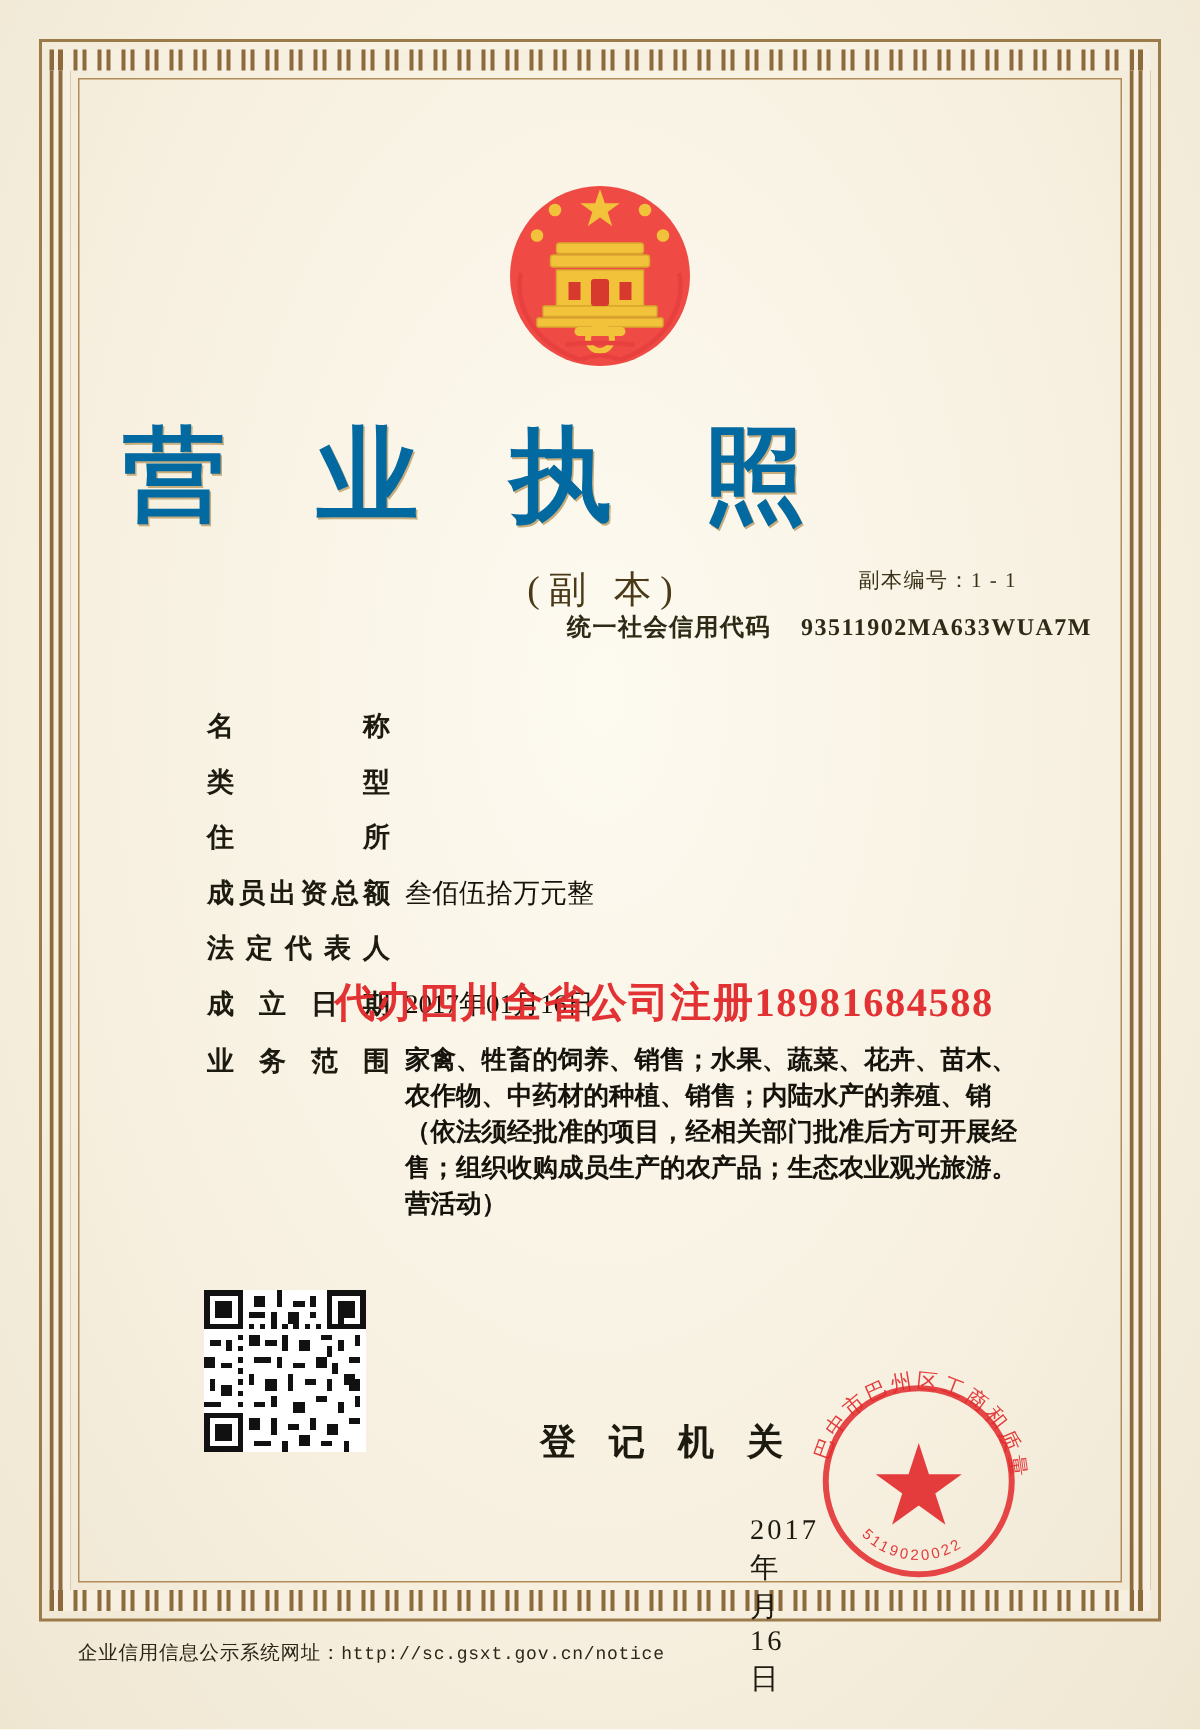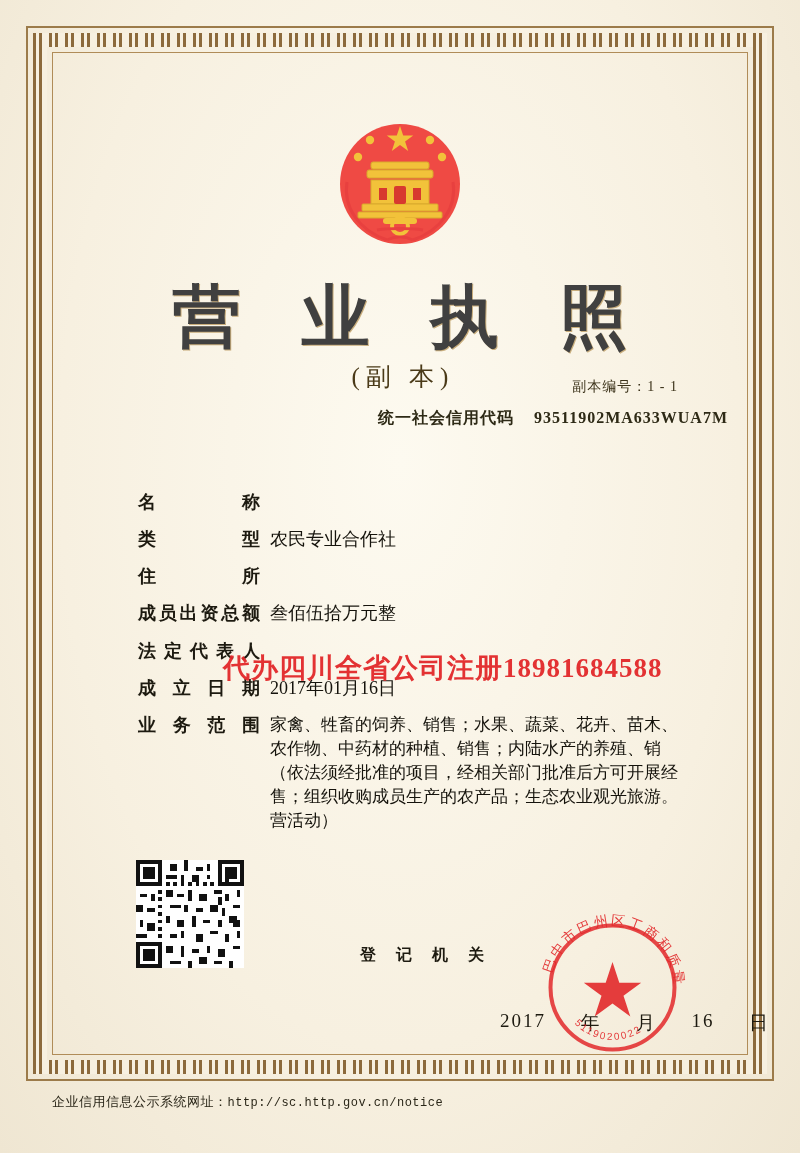--- a/index.html
+++ b/index.html
@@ -79,34 +79,33 @@
     width: 150px;
     height: 150px;
   }
 
   
   .title {
     position: absolute;
     left: 0;
     right: 0;
     top: 212px;
-    text-align: center;
     font-family: "Liberation Serif", "DejaVu Serif", serif;
     font-size: 68px;
     font-weight: bold;
     letter-spacing: 22px;
-    color: #404040;
+    color: #0369a1;
     text-indent: 22px;
     text-shadow: 1px 1px 0 #c8ad7c;
   }
   .subtitle {
     position: absolute;
     left: 0;
     right: 0;
-    top: 300px;
+    top: 316px;
     text-align: center;
     font-size: 25px;
     letter-spacing: 6px;
     color: #4a3a18;
     text-indent: 6px;
   }
 
   .copy-no {
     position: absolute;
     right: 62px;
@@ -123,21 +122,21 @@
     color: #2e2a16;
     letter-spacing: 1px;
     font-weight: bold;
   }
 
   
   .fields {
     position: absolute;
     left: 78px;
     right: 20px;
-    top: 430px;
+    top: 412px;
   }
   .field-row {
     display: flex;
     align-items: flex-start;
     margin-bottom: 13px;
   }
   .field-label {
     width: 132px;
     flex: 0 0 132px;
     font-size: 18px;
@@ -152,21 +151,21 @@
   .field-value {
     font-size: 18px;
     color: #15130c;
     line-height: 1.35;
     flex: 1;
   }
   .field-value.small {
     font-size: 17px;
     line-height: 1.42;
   }
-  .scope-line { display: block; }
+  .scope-line { display: block; font-weight: bold; }
 
   
   .watermark {
     position: absolute;
     left: 150px;
     top: 590px;
     font-size: 27px;
     font-weight: bold;
     color: #e2282a;
     letter-spacing: 1px;
@@ -183,35 +182,36 @@
     width: 108px;
     height: 108px;
     background: #ffffff;
   }
 
   
   .reg-authority {
     position: absolute;
     left: 300px;
     top: 885px;
-    font-size: 16px;
+    font-size: 24px;
     font-weight: bold;
     letter-spacing: 8px;
     color: #1d1a10;
   }
   .date-line {
     position: absolute;
     left: 440px;
     top: 950px;
     font-size: 19px;
     color: #1d1a10;
     letter-spacing: 2px;
     width: 270px;
     display: flex;
     justify-content: space-between;
+    flex-direction: column;
   }
 
   
   .seal {
     position: absolute;
     left: 470px;
     top: 845px;
     width: 165px;
     height: 165px;
   }
@@ -313,21 +313,20 @@
     </div>
 
     <div class="fields">
 
       <div class="field-row">
         <div class="field-label">名称</div>
       </div>
 
       <div class="field-row">
         <div class="field-label">类型</div>
-        <div class="field-value">农民专业合作社</div>
       </div>
 
       <div class="field-row">
         <div class="field-label">住所</div>
       </div>
 
       <div class="field-row">
         <div class="field-label">成员出资总额</div>
         <div class="field-value">叁佰伍拾万元整</div>
       </div>
@@ -479,16 +478,16 @@
         <text font-family="'Liberation Sans', sans-serif" font-size="10" fill="#e2282a" opacity="0.9" letter-spacing="2">
           <textPath href="#sealArcBottom" startOffset="24%">5119020022</textPath>
         </text>
       </svg>
     </div>
 
   </div>
 
   <div class="footer">
     <div class="footer-left">
-      <span>企业信用信息公示系统网址：</span><span class="url">http://sc.http.gov.cn/notice</span>
+      <span>企业信用信息公示系统网址：</span><span class="url">http://sc.gsxt.gov.cn/notice</span>
     </div>
   </div>
 </div>
 
 </body></html>

